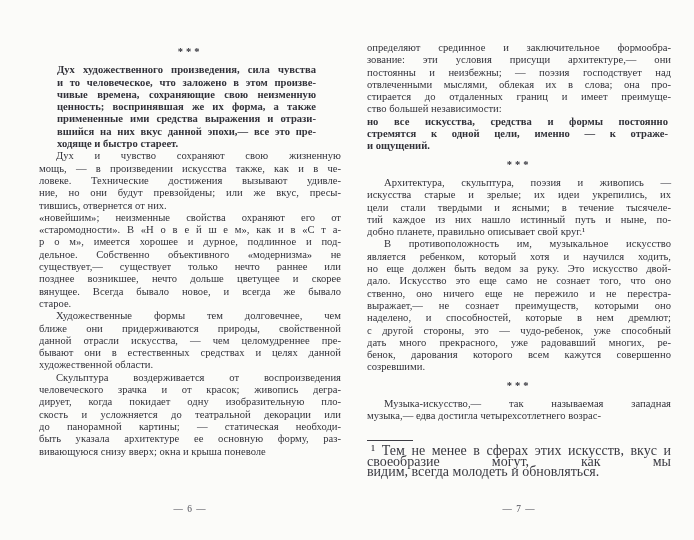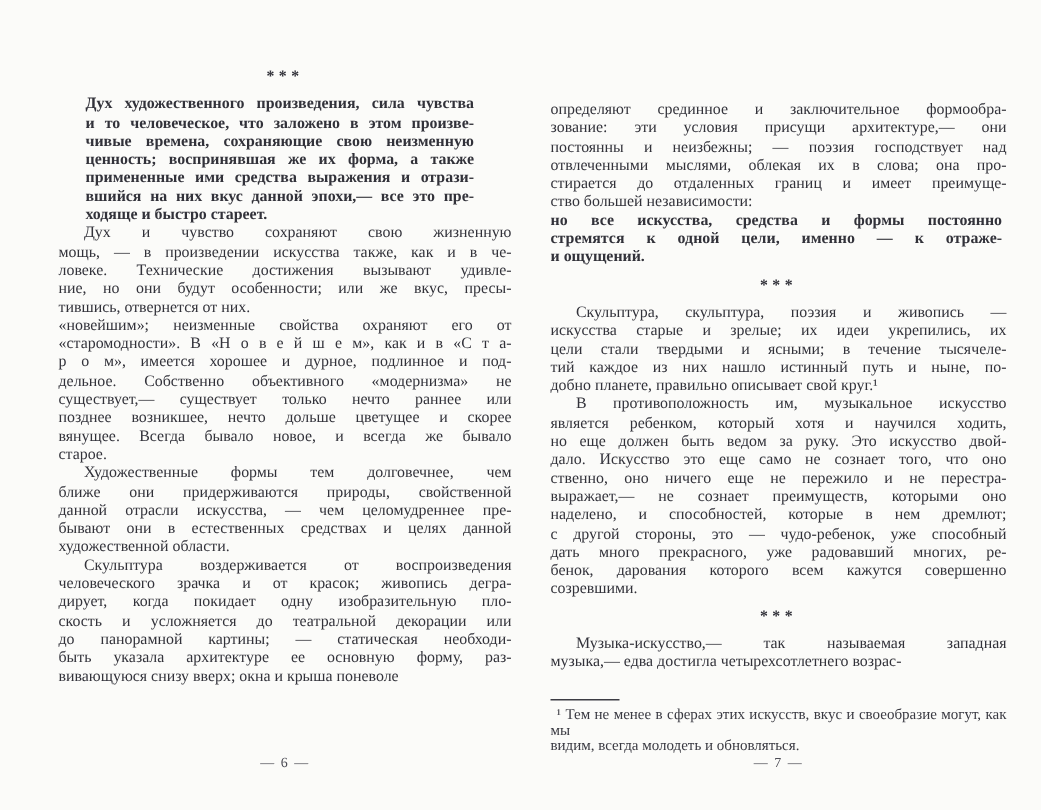--- a/index.html
+++ b/index.html
@@ -7,21 +7,21 @@
     width: 694px; height: 540px;
     background: #fbfbf9;
     overflow: hidden;
     position: relative;
     font-family: "Liberation Serif", "DejaVu Serif", serif;
     color: #32323a;
   }
   .spread { position: absolute; inset: 0; }
   .page { position: absolute; top: 0; bottom: 0; box-sizing: border-box; }
   .page-left  { left: 39px;  width: 302px; padding-top: 46px; }
-  .page-right { left: 367px; width: 304px; padding-top: 68px; font-family: Liberation Serif, serif; }
+  .page-right { left: 367px; width: 304px; padding-top: 42px; font-family: Liberation Serif, serif; }
 
   .page-body { font-size: 10.6px; line-height: 12.3px; }
 
   .line { text-align: justify; text-align-last: justify; }
   .line.last { text-align-last: auto; }
   .block-para .line.first { text-indent: 17px; }
 
   .block-lead  { font-weight: bold; margin-left: 18px; margin-right: 25px; }
   .block-quote { font-weight: bold; margin-right: 3px; }
   .block-cont  { }
@@ -29,21 +29,21 @@
   .separator {
     text-align: center;
     font-weight: bold;
     letter-spacing: 3px;
     font-size: 10.5px;
     line-height: 12.3px;
     margin: 6px 0;
   }
   .page-body > .separator:first-child { margin: 0 0 6px 0; }
 
-  .footnote { margin-top: 17px; font-size: 10px; line-height: 10.9px; color: #3a3a42; }
+  .footnote { margin-top: 17px; font-size: 14px; line-height: 10.9px; color: #3a3a42; }
   .footnote-rule { width: 46px; border-top: 1px solid #3c3c44; margin: 0 0 5px 0; }
   .footnote .line.first { text-indent: 4px; }
 
   .pagenum {
     position: absolute; bottom: 26px; left: 0; right: 0;
     text-align: center;
     font-size: 9.3px;
     color: #4c4c55;
     letter-spacing: 1px;
   }
@@ -62,21 +62,21 @@
           <div class="line">чивые времена, сохраняющие свою неизменную</div>
           <div class="line">ценность; воспринявшая же их форма, а также</div>
           <div class="line">примененные ими средства выражения и отрази-</div>
           <div class="line">вшийся на них вкус данной эпохи,— все это пре-</div>
           <div class="line last">ходяще и быстро стареет.</div>
         </div>
         <div class="block block-para">
           <div class="line first">Дух и чувство сохраняют свою жизненную</div>
           <div class="line">мощь, — в произведении искусства также, как и в че-</div>
           <div class="line">ловеке. Технические достижения вызывают удивле-</div>
-          <div class="line">ние, но они будут особенности; или же вкус, пресы-</div>
+          <div class="line">ние, но они будут превзойдены; или же вкус, пресы-</div>
           <div class="line last">тившись, отвернется от них.</div>
         </div>
         <div class="block block-para">
           <div class="line">«новейшим»; неизменные свойства охраняют его от</div>
           <div class="line">«старомодности». В «Н о в е й ш е м», как и в «С т а-</div>
           <div class="line">р о м», имеется хорошее и дурное, подлинное и под-</div>
           <div class="line">дельное. Собственно объективного «модернизма» не</div>
           <div class="line">существует,— существует только нечто раннее или</div>
           <div class="line">позднее возникшее, нечто дольше цветущее и скорее</div>
           <div class="line">вянущее. Всегда бывало новое, и всегда же бывало</div>
@@ -112,21 +112,21 @@
           <div class="line">стирается до отдаленных границ и имеет преимуще-</div>
           <div class="line last">ство большей независимости:</div>
         </div>
         <div class="block block-quote">
           <div class="line first">но все искусства, средства и формы постоянно</div>
           <div class="line">стремятся к одной цели, именно — к отраже-</div>
           <div class="line last">и ощущений.</div>
         </div>
         <div class="separator">***</div>
         <div class="block block-para">
-          <div class="line first">Скульптура, скульптура, поэзия и живопись —</div>
+          <div class="line first">Архитектура, скульптура, поэзия и живопись —</div>
           <div class="line">искусства старые и зрелые; их идеи укрепились, их</div>
           <div class="line">цели стали твердыми и ясными; в течение тысячеле-</div>
           <div class="line">тий каждое из них нашло истинный путь и ныне, по-</div>
           <div class="line last">добно планете, правильно описывает свой круг.¹</div>
         </div>
         <div class="block block-para">
           <div class="line first">В противоположность им, музыкальное искусство</div>
           <div class="line">является ребенком, который хотя и научился ходить,</div>
           <div class="line">но еще должен быть ведом за руку. Это искусство двой-</div>
           <div class="line">дало. Искусство это еще само не сознает того, что оно</div>

